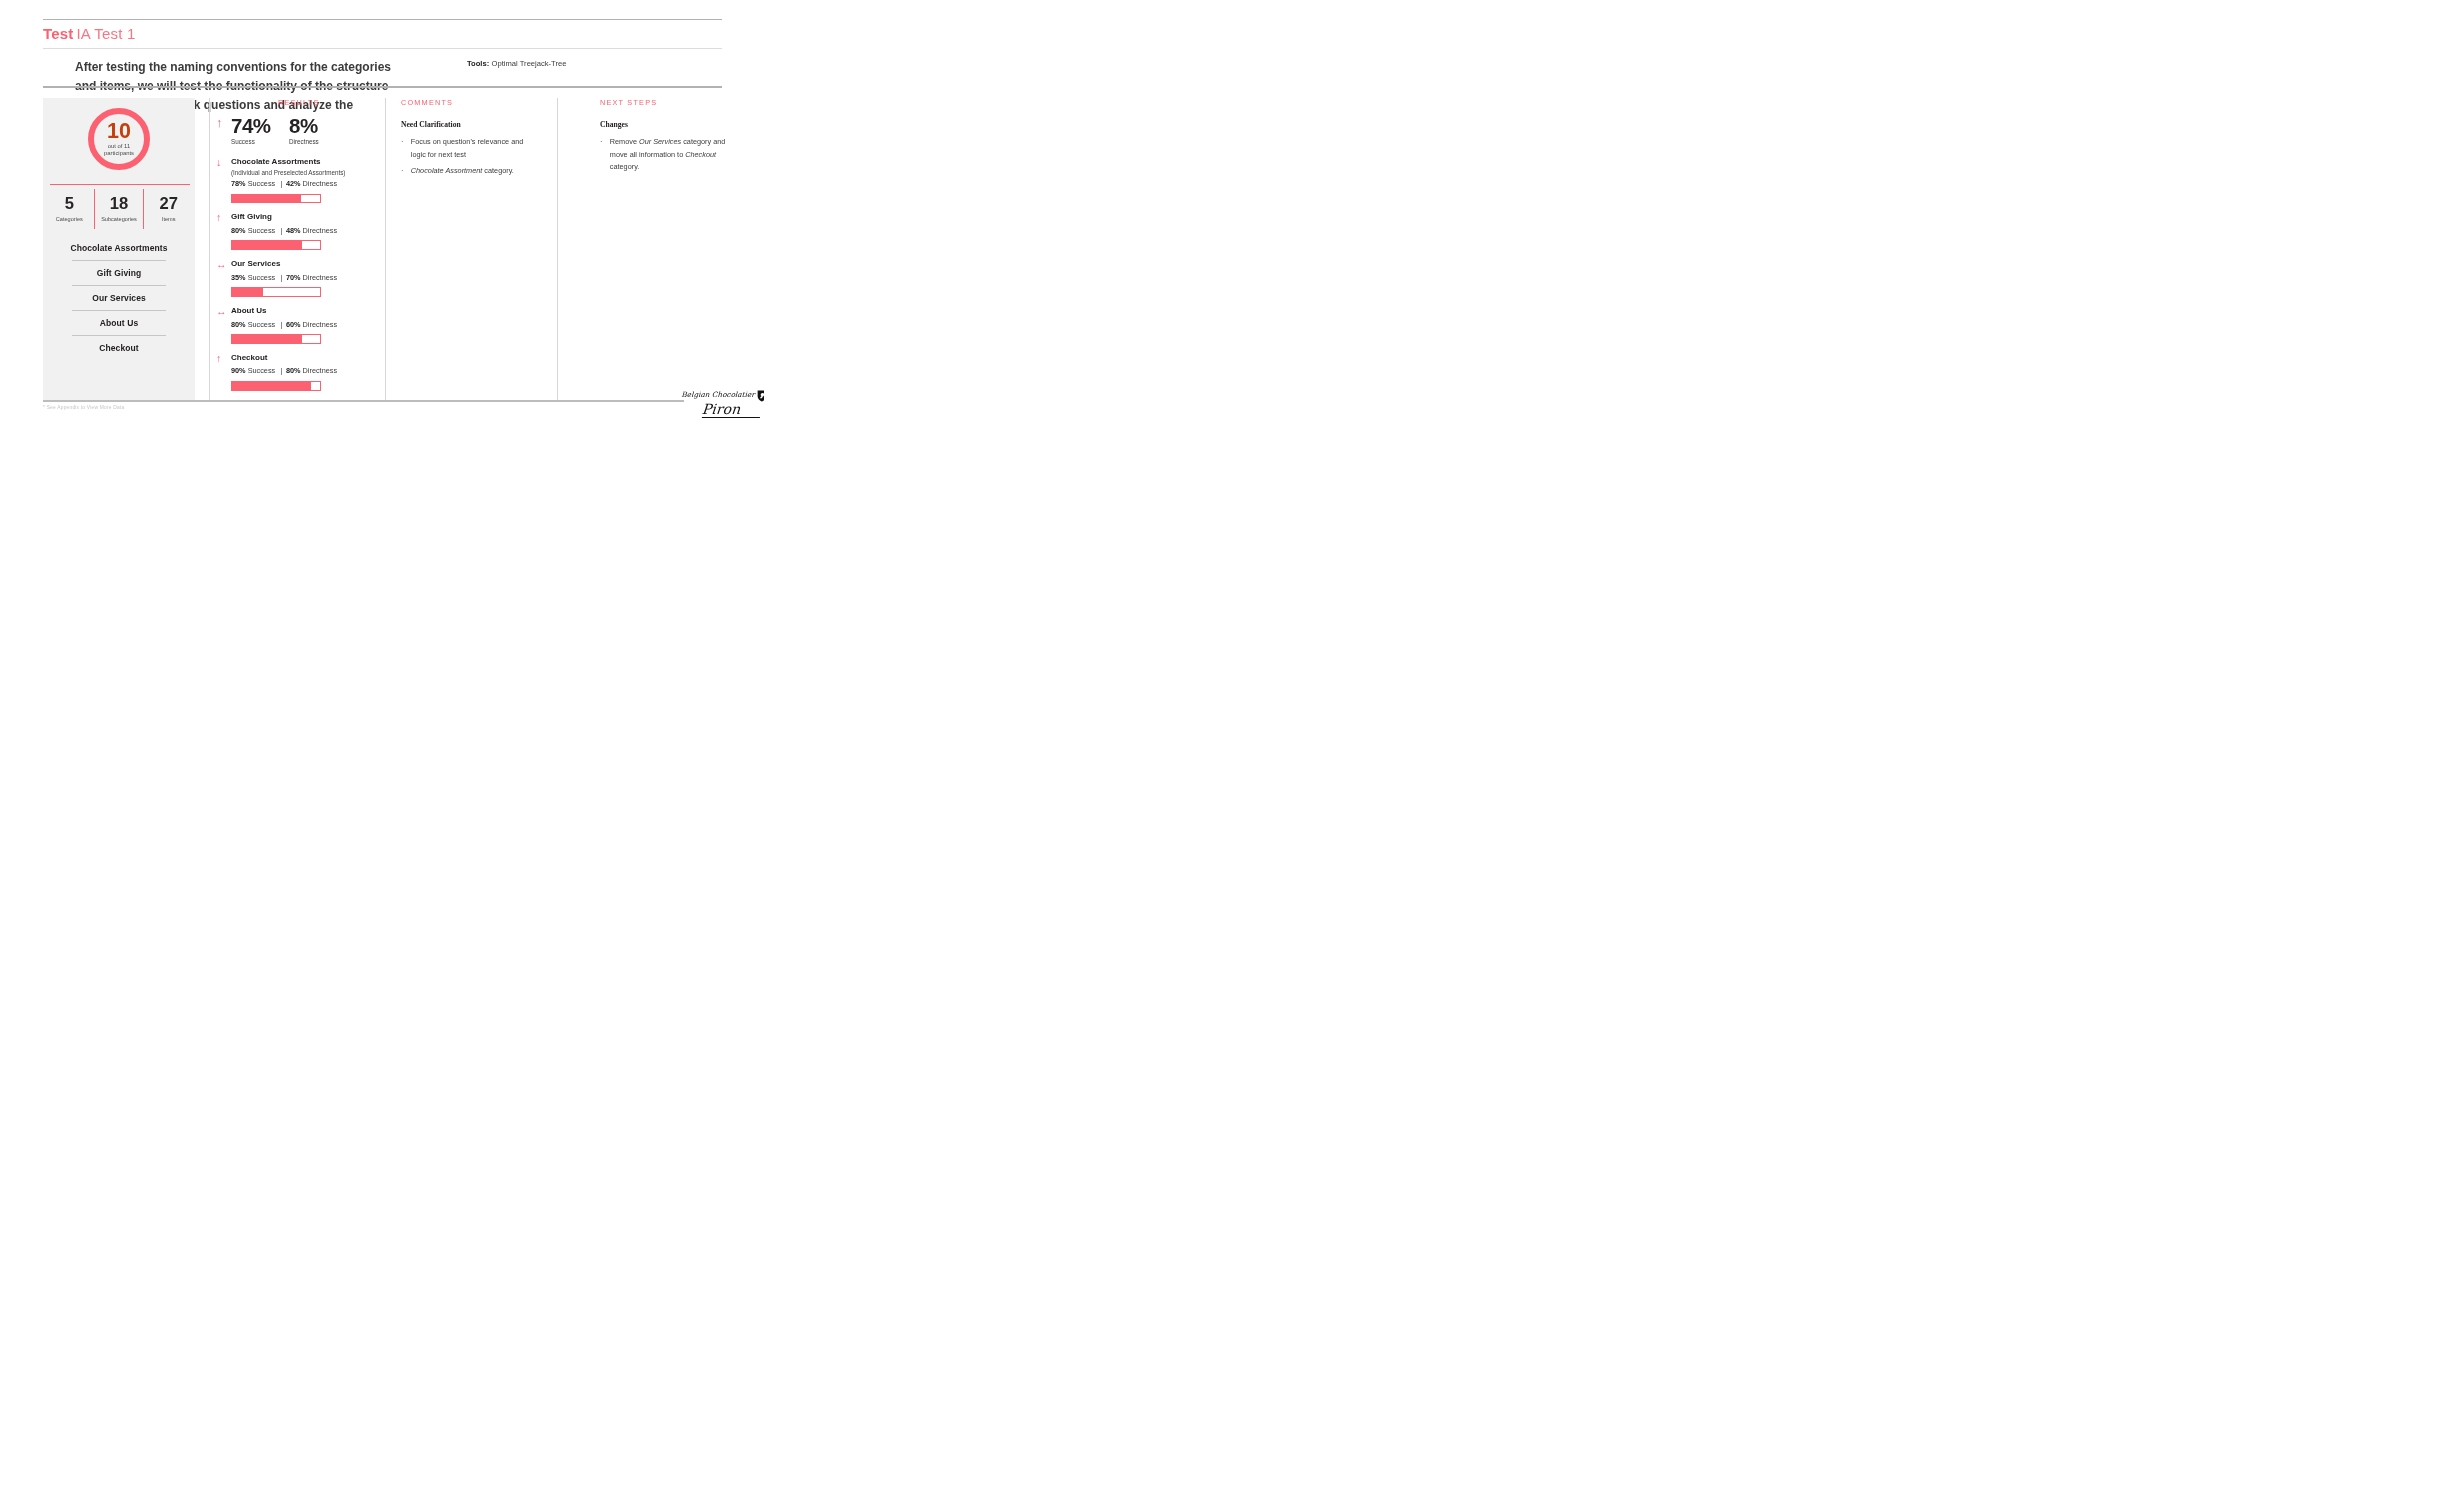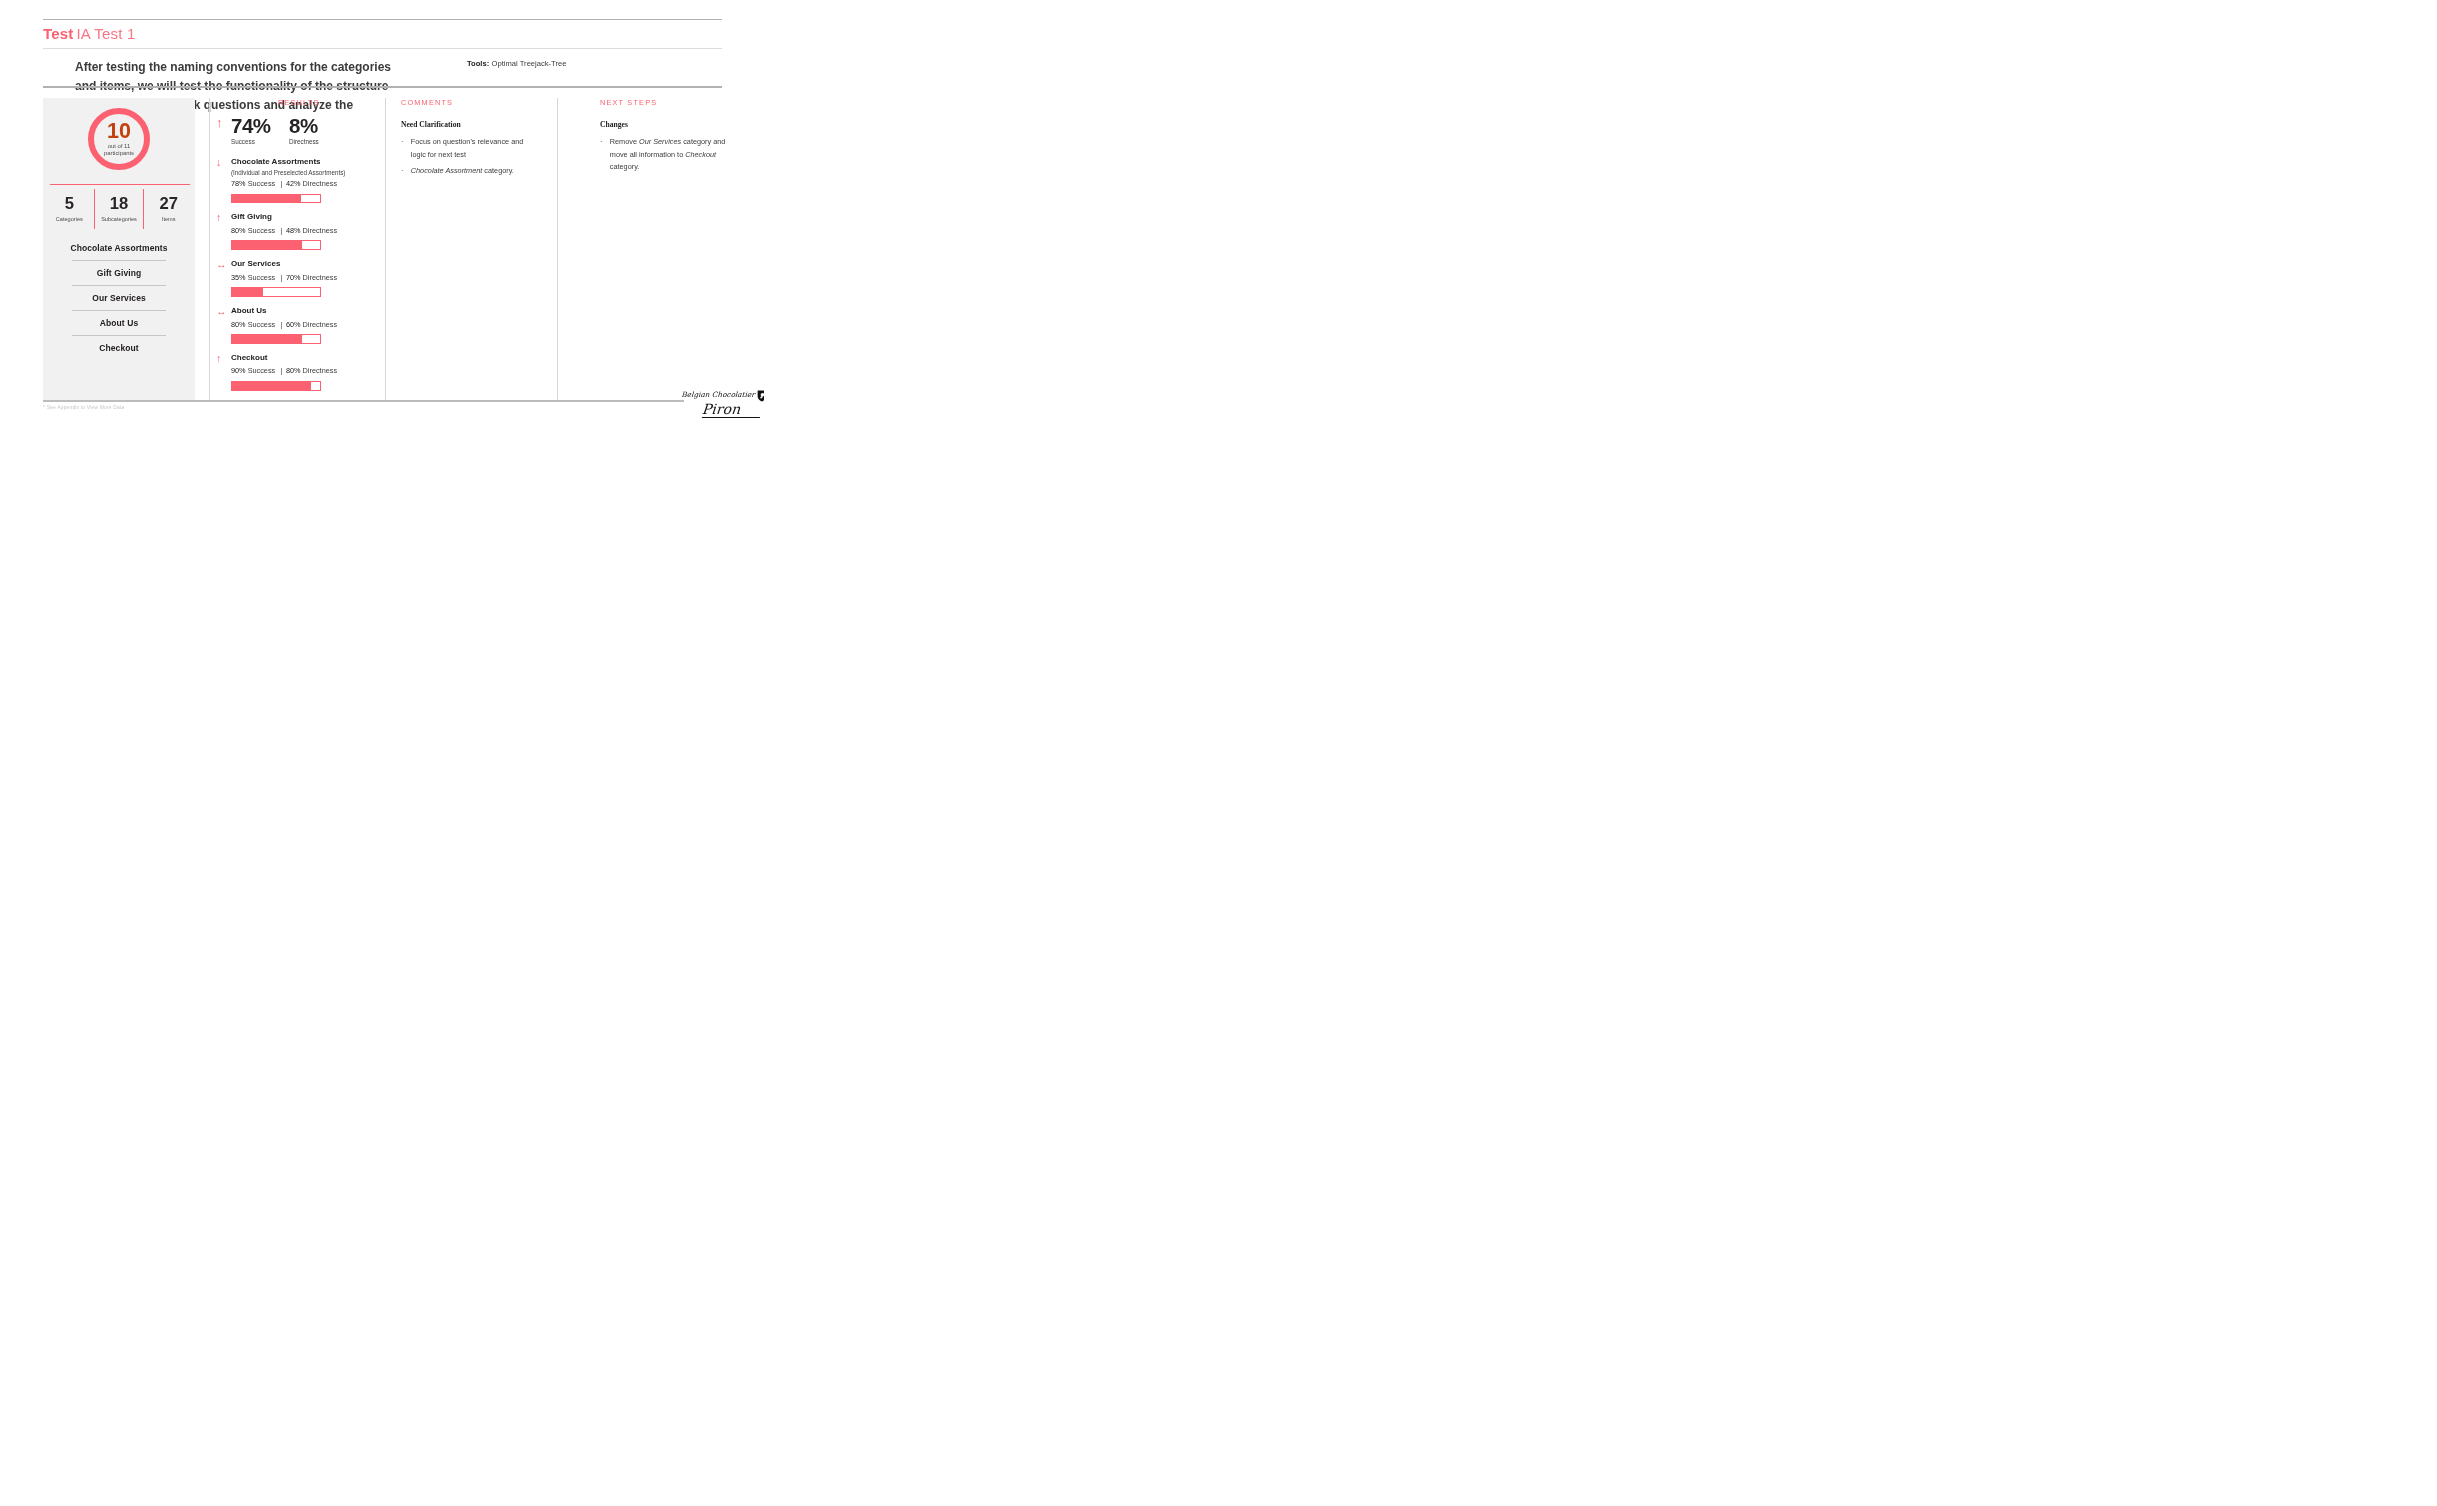--- a/index.html
+++ b/index.html
@@ -60,21 +60,21 @@
   .overall .trend{width:15px;font-size:12.7px;line-height:1.3;color:var(--accent);font-weight:700;}
   .metric{width:58px;}
   .metric .val{font-size:20.5px;font-weight:800;color:var(--ink);letter-spacing:-0.5px;line-height:1.05;}
   .metric .lab{font-size:6.3px;color:#3b3b3b;margin-top:2px;}
   .entries{margin-top:11.7px;}
   .entry{position:relative;padding-left:15px;margin-bottom:8.8px;}
   .entry .trend{position:absolute;left:0;top:-1px;font-size:10.7px;color:var(--accent);font-weight:700;}
   .e-title{font-size:8px;font-weight:800;color:#242021;line-height:1.3;}
   .e-sub{font-size:6.3px;color:#3f3f3f;margin-top:1.5px;}
   .e-stats{font-size:7.3px;color:#3c3c3c;margin-top:3.4px;}
-  .e-stats b{color:#232021;font-weight:400;}
+  .e-stats b{color:#232021;font-weight:700;}
   .e-stats .pipe{font-weight:300;color:#444;margin:0 3.4px;}
   .bar{width:90px;height:9.8px;border:1px solid var(--accent);background:#fff;margin-top:5.4px;}
   .bar .fill{height:100%;background:var(--accent);}
 
   
   .textcol{position:absolute;top:98px;width:146px;}
   .comments{left:401px;}
   .nextsteps{left:600px;}
   .subhead{font-size:7.6px;font-weight:800;color:#242021;margin-top:13px;margin-bottom:6.8px;font-family:Liberation Serif, serif;}
   .bullet{display:flex;margin-bottom:3.9px;}

